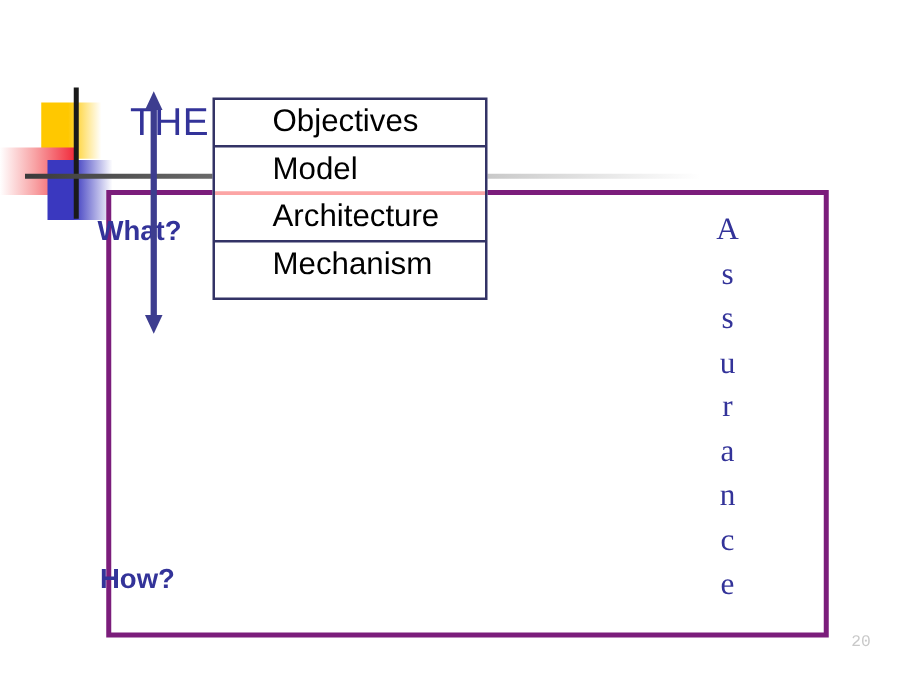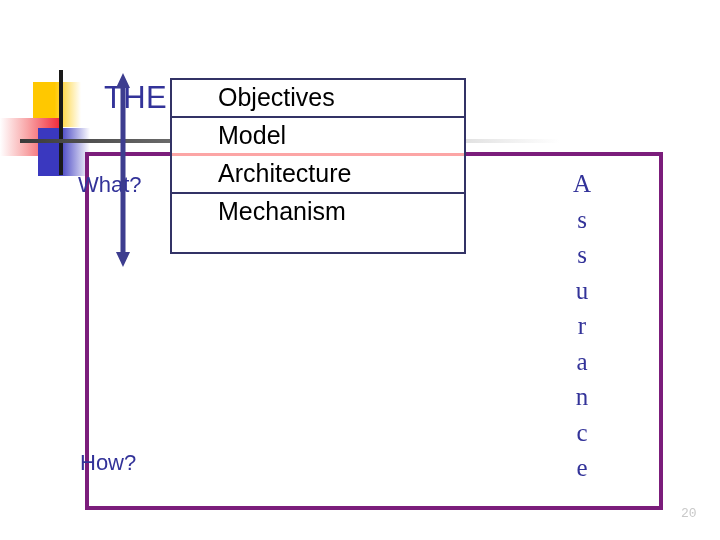--- a/index.html
+++ b/index.html
@@ -77,61 +77,61 @@
     height: 358px;
     border: 4px solid #7b1d7b;
     box-sizing: border-box;
     background: #ffffff;
   }
 
   
   .qlabel {
     position: absolute;
     font-size: 22px;
-    font-weight: normal;
+    font-weight: bold;
     color: #333399;
     white-space: nowrap;
   }
   #what-label { left: 78px; top: 172px; }
   #how-label  { left: 80px; top: 450px; }
 
   
   #arrow {
     position: absolute;
     left: 110px;
     top: 72px;
     width: 26px;
     height: 196px;
   }
 
   
   #stack {
     position: absolute;
     left: 170px;
     top: 78px;
-    width: 296px;
+    width: 220px;
     border: 2px solid #333366;
     box-sizing: border-box;
     background: #ffffff;
   }
   .stack-row {
     border-bottom: 2px solid #333366;
     box-sizing: border-box;
     padding: 3px 0 3px 46px;
     font-size: 25px;
     color: #000000;
     line-height: 1.18;
     white-space: nowrap;
   }
   .stack-row.thick {
     border-bottom: 3px solid #fca5a5;
   }
   .stack-row.last {
     border-bottom: none;
-    padding-bottom: 26px;
+    padding-bottom: 12px;
   }
 
   
   #assurance {
     position: absolute;
     left: 560px;
     top: 166px;
     width: 44px;
     text-align: center;
     font-family: "Liberation Serif", serif;

